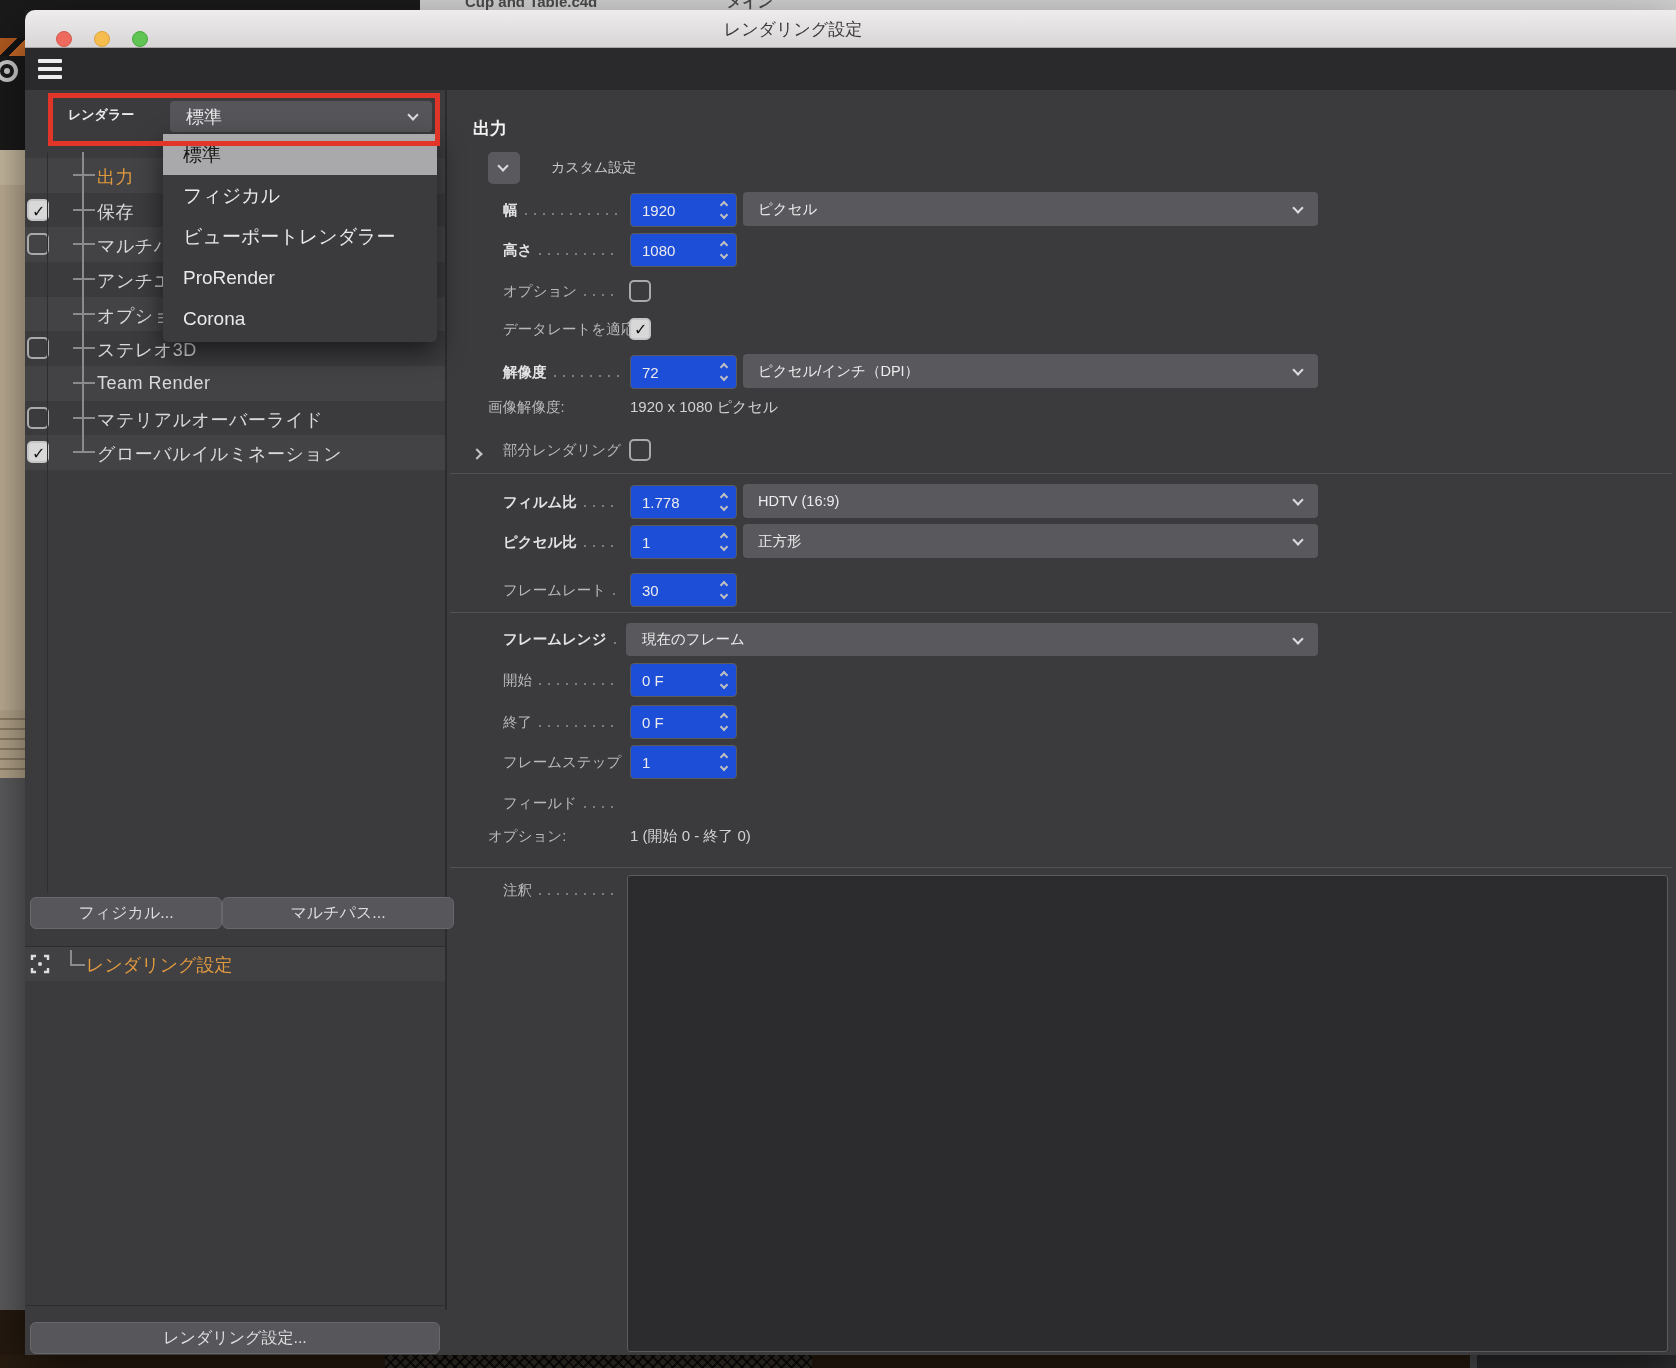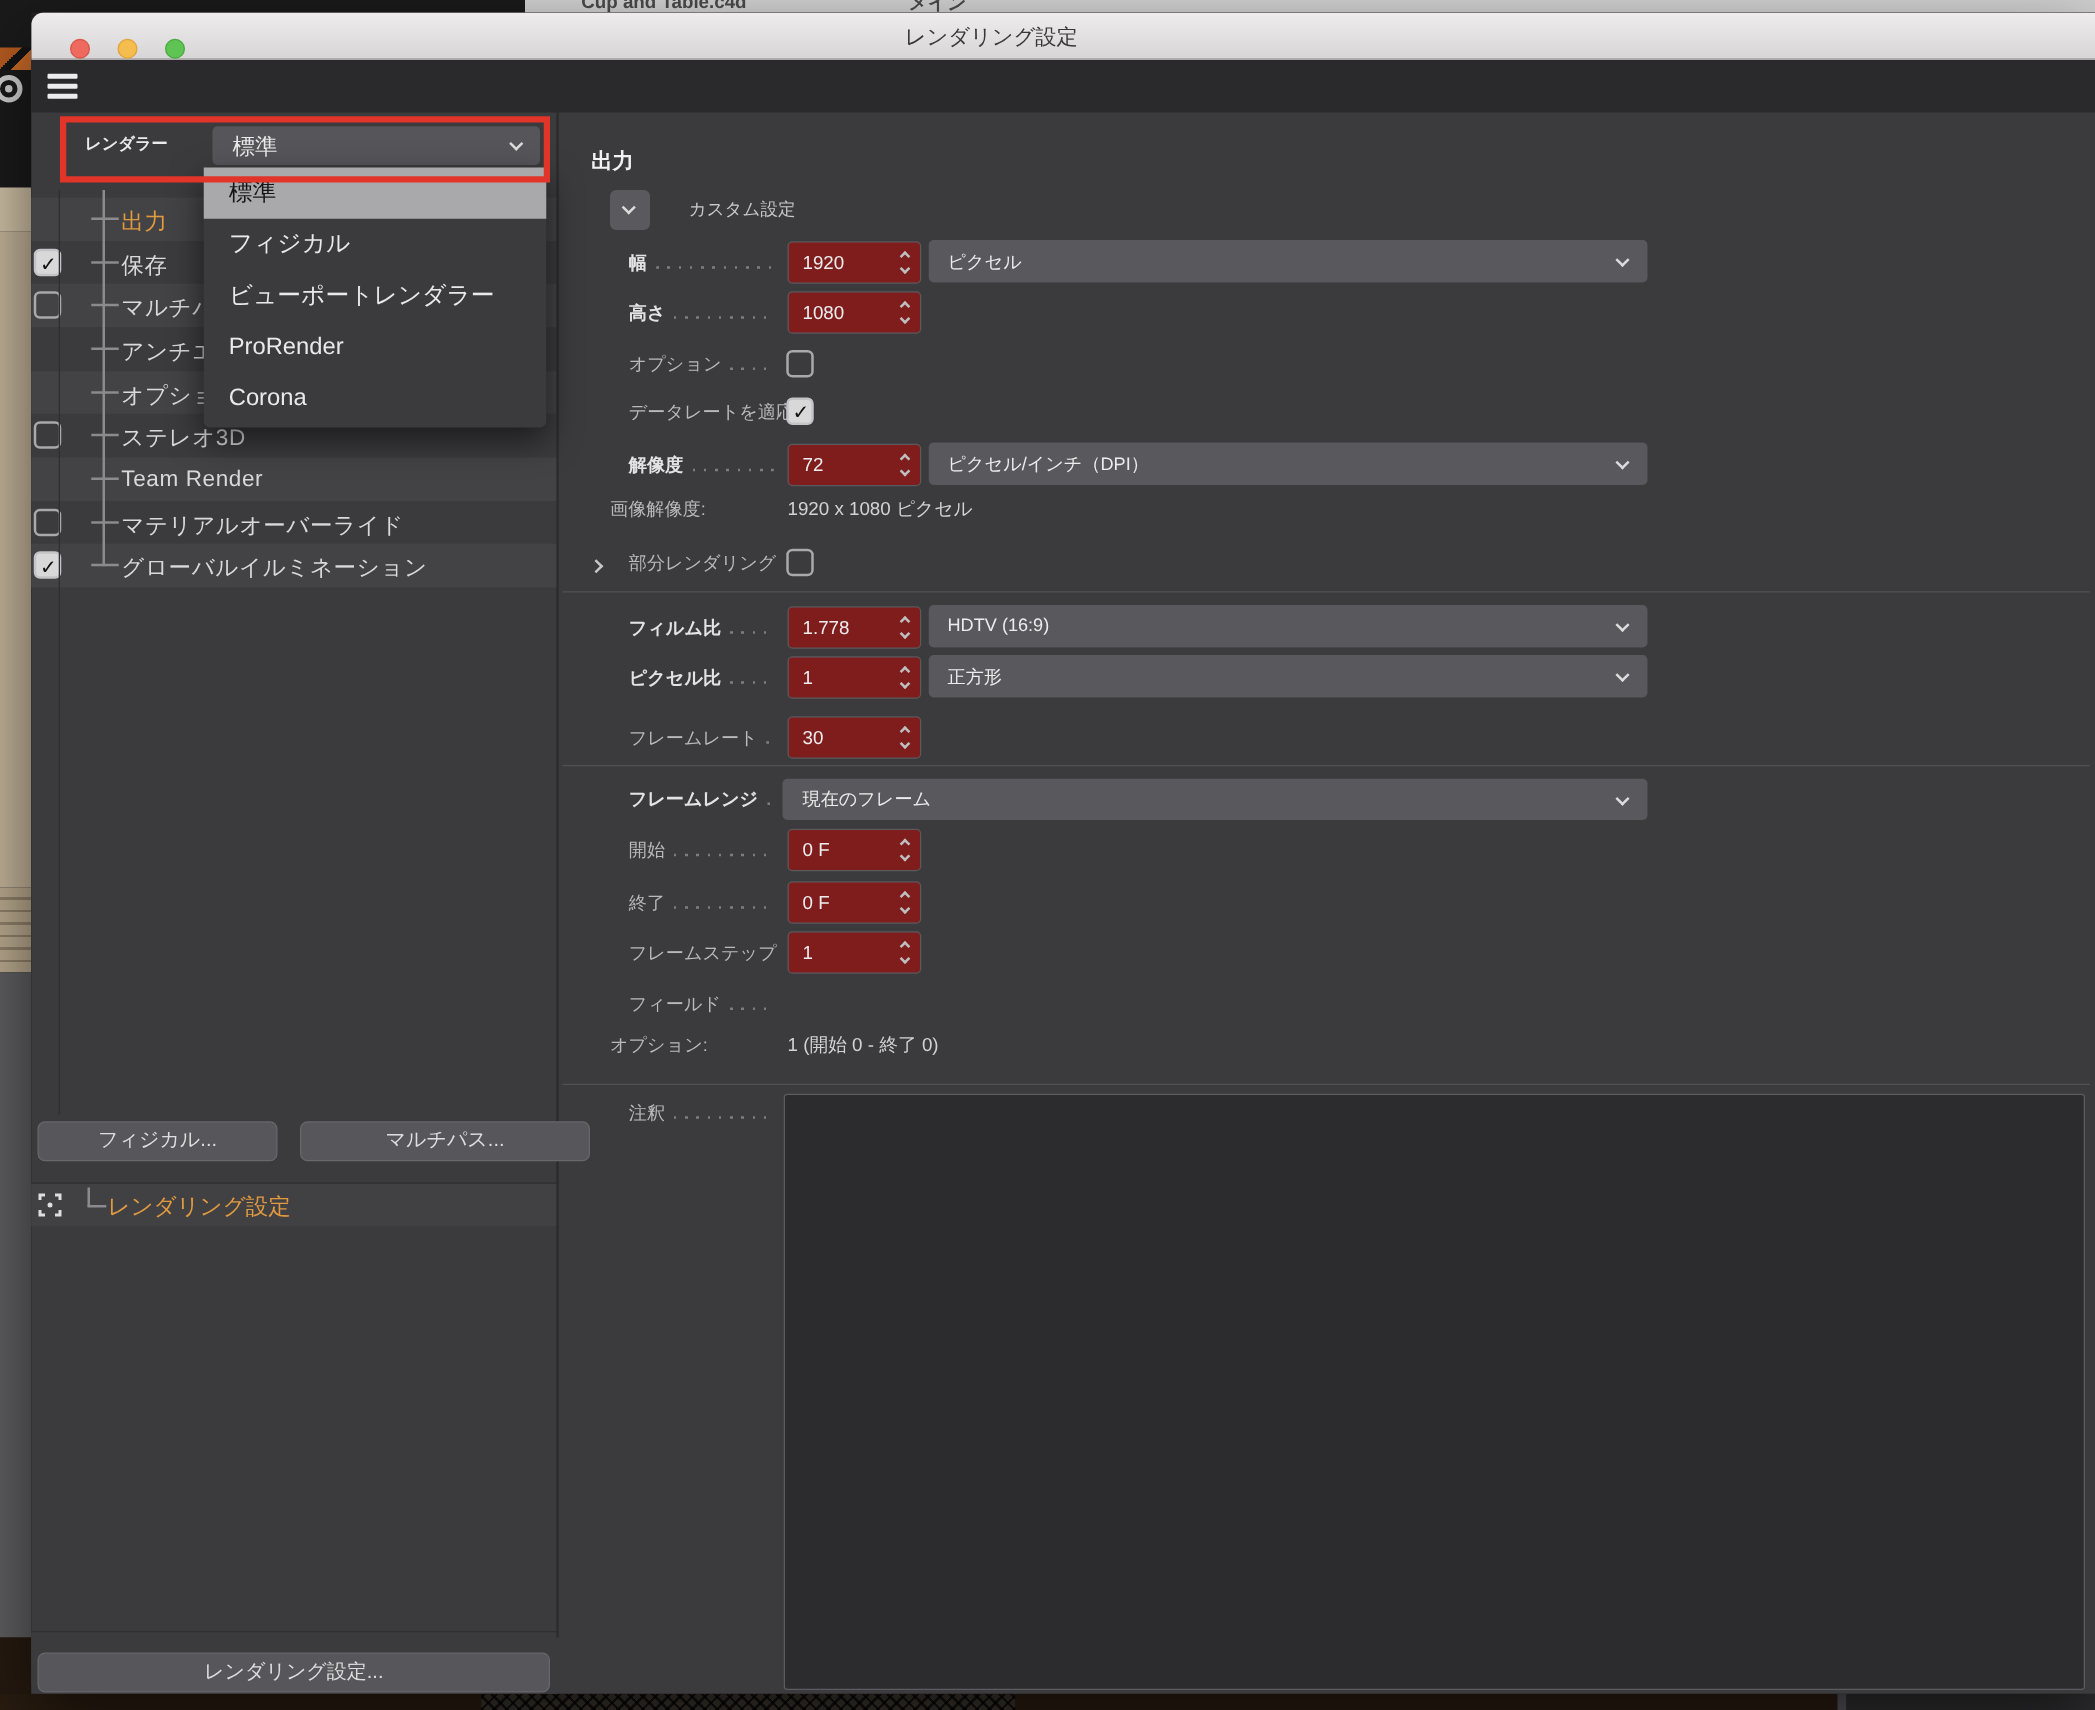--- a/index.html
+++ b/index.html
@@ -66,21 +66,21 @@
   .cb.on::after { content:"✓"; position:absolute; left:3px; top:1px; font-size:16px; font-weight:700; color:#111; }
   .branch { position:absolute; left:48px; top:16px; width:22px; height:2px; background:#8b8b8f; }
   .tlabel { position:absolute; left:72px; top:7px; font-size:18px; color:#d9d9db; letter-spacing:.5px; white-space:nowrap; }
   .tlabel.act { color:#e29a3e; }
   #tree-vline { position:absolute; left:82px; top:152px; width:2px; height:301px; background:#8b8b8f; z-index:4; }
   #gutter-line { position:absolute; left:47px; top:152px; width:1px; height:740px; background:#2e2e30; z-index:4; }
 
   .btn { position:absolute; height:32px; background:#57575b; border:1px solid #68686c; border-radius:6px;
     color:#dedee0; font-size:16px; text-align:center; line-height:30px; cursor:pointer; z-index:4; }
   #btn-effects { left:30px; top:897px; width:192px; }
-  #btn-multipass { left:240px; top:897px; width:232px; }
+  #btn-multipass { left:222px; top:897px; width:232px; }
 
   #preset-divider { position:absolute; left:25px; top:946px; width:420px; height:1px; background:#2d2d2f; z-index:4; }
   #preset-row { position:absolute; left:25px; top:947px; width:420px; height:34px; background:#414144; cursor:pointer; z-index:4; }
   #preset-icon { position:absolute; left:5px; top:7px; }
   #preset-elbow-v { position:absolute; left:45px; top:3px; width:2px; height:15px; background:#8b8b8f; }
   #preset-elbow-h { position:absolute; left:45px; top:17px; width:15px; height:2px; background:#8b8b8f; }
   #preset-label { position:absolute; left:61px; top:6px; font-size:18px; color:#e29a3e; white-space:nowrap; }
 
   #bottom-divider { position:absolute; left:25px; top:1305px; width:420px; height:1px; background:#2e2e30; z-index:4; }
   #bottom-strip { position:absolute; left:25px; top:1306px; width:420px; height:49px; background:#3b3b3e; z-index:4; }
@@ -95,21 +95,21 @@
   #custom-label { position:absolute; left:551px; top:159px; font-size:14px; color:#c9c9cb; z-index:4; }
 
   .rlabel { position:absolute; left:503px; width:120px; height:20px; display:flex; align-items:center; font-size:14.5px; color:#b9b9bc; z-index:4; white-space:nowrap; }
   .rlabel.b { color:#e3e3e5; font-weight:700; }
   .rlabel .lead { flex:1; height:2px; margin:8px 4px 0 7px;
     background:repeating-linear-gradient(90deg,#7d7d81 0 2px,transparent 2px 9px); }
   .rlabel.wide { width:125px;font-family:Liberation Serif, serif; }
   .info-label { position:absolute; left:488px; height:20px; font-size:14.5px; color:#b9b9bc; z-index:4; }
   .info-value { position:absolute; left:630px; height:20px; font-size:15px; color:#d2d2d4; z-index:4; white-space:nowrap; }
 
-  .stepper { position:absolute; left:630px; width:107px; height:34px; background:#7f1d1d; border:1px solid #5a5a5e;
+  .stepper { position:absolute; left:630px; width:107px; height:34px; background:#1d4ed8; border:1px solid #5a5a5e;
     border-radius:4px; display:flex; align-items:center; padding-left:11px; font-size:15px; color:#ececee; z-index:4; }
   .spch { margin-left:auto; margin-right:9px; display:flex; flex-direction:column; gap:4px; cursor:pointer; }
   .spch .chev { width:6px; height:6px; border-width:2px; border-color:#bfbfc2; }
 
   .unitdd { position:absolute; left:743px; width:575px; height:34px; background:#59595d; border-radius:4px;
     display:flex; align-items:center; padding-left:15px; font-size:14.5px; color:#ececee; cursor:pointer; z-index:4; }
   .unitdd .chev, .widedd .chev { position:absolute; right:16px; top:12px; }
   .widedd { position:absolute; left:626px; width:692px; height:33px; background:#59595d; border-radius:4px;
     display:flex; align-items:center; padding-left:16px; font-size:14.5px; color:#ececee; cursor:pointer; z-index:4; }
 

